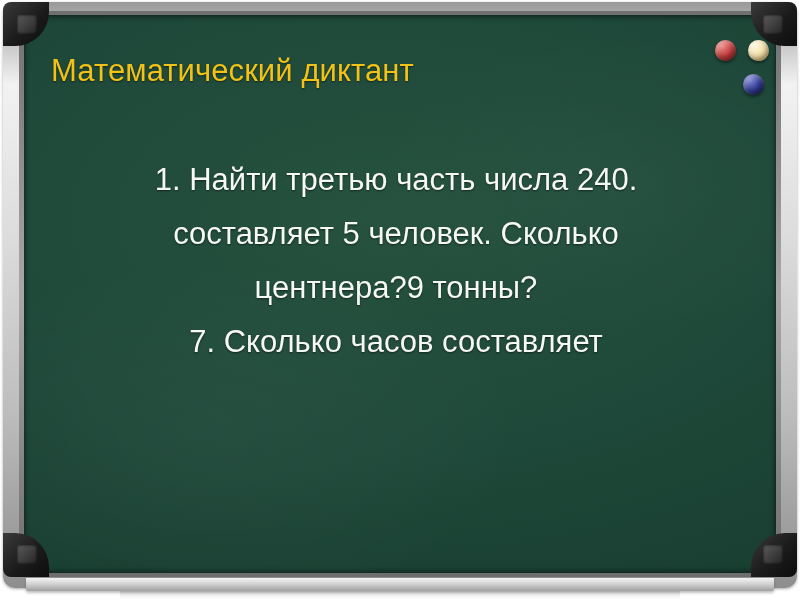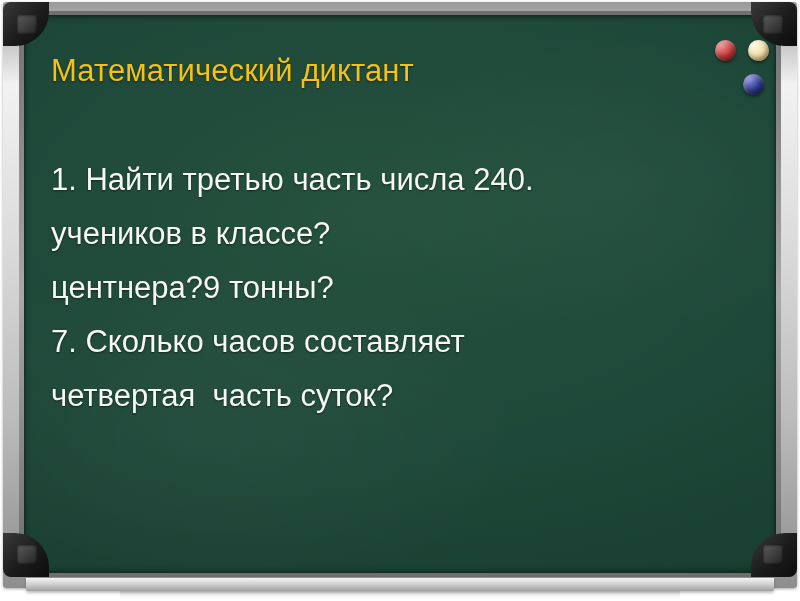--- a/index.html
+++ b/index.html
@@ -24,21 +24,21 @@
     overflow: hidden;
   }
 
   
   .board-frame {
     position: absolute;
     left: 3px;
     top: 2px;
     width: 794px;
     height: 586px;
-    border-radius: 3px;
+    border-radius: 12px;
     background:
       linear-gradient(180deg,
         #9a9a9a 0%,
         #f2f2f2 14%,
         #dcdcdc 40%,
         #bdbdbd 70%,
         #8e8e8e 100%);
     box-shadow: 0 1px 3px rgba(0,0,0,0.35);
   }
 
@@ -129,20 +129,21 @@
     white-space: nowrap;
     z-index: 3;
   }
 
   .board-body {
     position: absolute;
     left: 27px;
     top: 138px;
     width: 690px;
     z-index: 3;
+    text-align: center;
   }
   .board-line {
     font-size: 31px;
     line-height: 54px;
     font-weight: 400;
     color: #f6f8f6;
     text-shadow: 0 1px 2px rgba(0,0,0,0.5);
     white-space: pre;
   }
 
@@ -181,24 +182,23 @@
       <div class="magnet" style="left:691px; top:25px; background: radial-gradient(circle at 33% 28%, #e98a86 0%, #c23b3b 52%, #7e1f1f 100%);"></div>
 
       <div class="magnet" style="left:724px; top:25px; background: radial-gradient(circle at 33% 28%, #fdf6dd 0%, #f4e0a8 50%, #c9ab6a 100%);"></div>
 
       <div class="magnet" style="left:719px; top:59px; background: radial-gradient(circle at 33% 28%, #7f88d6 0%, #303a90 52%, #1a1f55 100%);"></div>
 
       <div class="board-title">Математический диктант</div>
 
       <div class="board-body">
         <div class="board-line">1. Найти третью часть числа 240.</div>
-        <div class="board-line">учеников в классе?</div>
+        <div class="board-line">составляет 5 человек. Сколько</div>
         <div class="board-line">центнера?9 тонны?</div>
         <div class="board-line">7. Сколько часов составляет</div>
-        <div class="board-line">четвертая  часть суток?</div>
       </div>
 
     </div>
 
     <div class="corner corner-tl">
       <div class="notch"></div>
     </div>
     <div class="corner corner-tr">
       <div class="notch"></div>
     </div>

